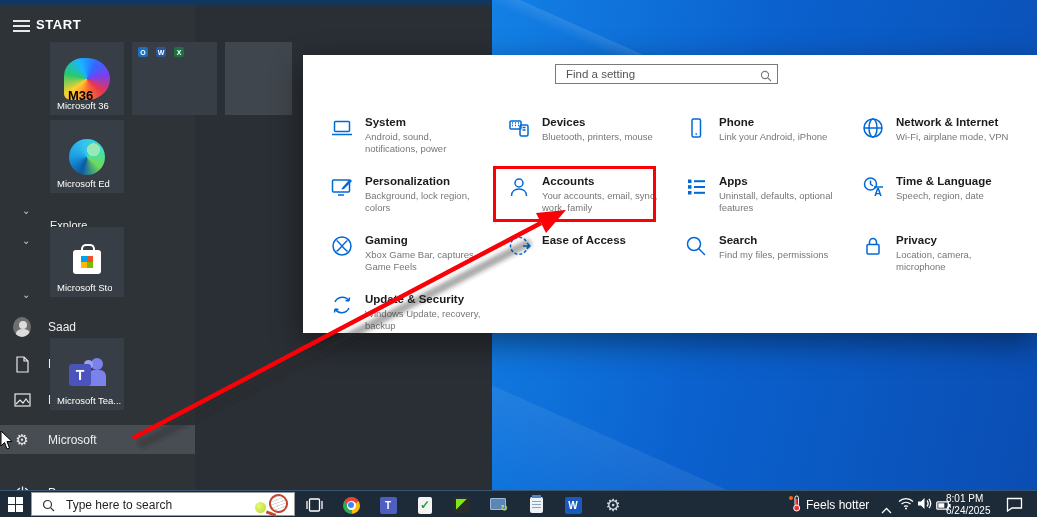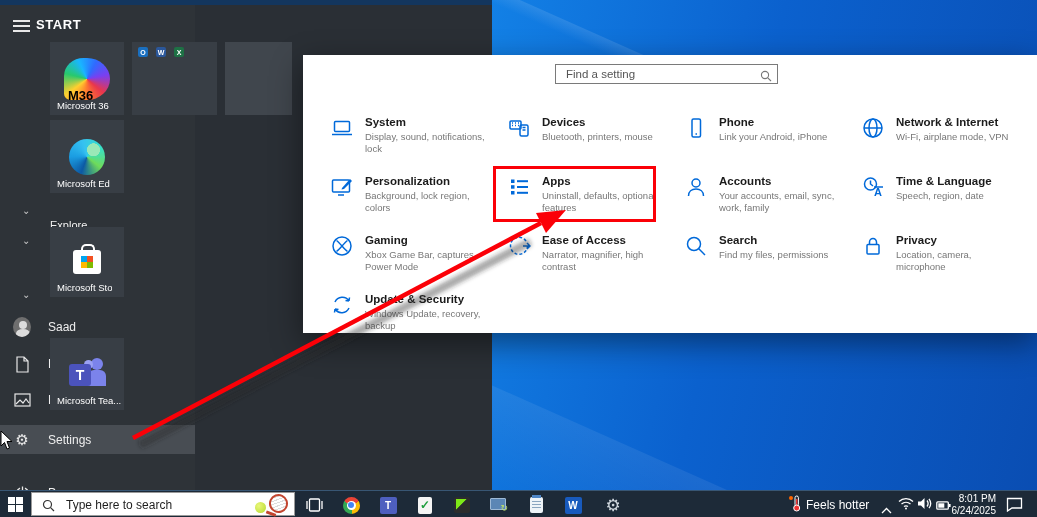--- a/index.html
+++ b/index.html
@@ -102,21 +102,21 @@
   .rdicon{width:18px;height:15px;position:relative;}
   .rdicon .mon{position:absolute;left:0;top:0;width:14px;height:10px;background:#5b86b5;border:1px solid #9db9d6;border-radius:1px;}
   .rdicon .arr{position:absolute;right:0;bottom:0;color:#bfe06a;font-size:9px;line-height:9px;}
   .notepadicon{width:13px;height:16px;background:#eef3f8;border-radius:2px;position:relative;}
   .notepadicon:before{content:"";position:absolute;left:2px;top:-2px;right:2px;height:3px;background:#4f86c6;}
   .notepadicon:after{content:"";position:absolute;left:2px;top:4px;width:9px;height:8px;
     background:repeating-linear-gradient(to bottom,#8aa5c0 0 1px,transparent 1px 3px);}
   .gearglyph{color:#cfd6dd;font-size:17px;line-height:17px;}
   .trayicon{position:absolute;top:5px;cursor:pointer;}
   .weathertxt{position:absolute;left:806px;top:7px;font-size:12px;color:#fff;cursor:pointer;}
-  .clock{position:absolute;left:946px;top:2px;width:50px;text-align:right;font-size:10px;line-height:11.5px;color:#fff;cursor:pointer;}
+  .clock{position:absolute;left:946px;top:2px;width:50px;text-align:left;font-size:10px;line-height:11.5px;color:#fff;cursor:pointer;}
   .tbsvg{stroke:#fff;fill:none;stroke-width:1.3;}
 </style>
 </head>
 <body>
 
 <div id="screen">
 
   <div class="desktop">
     <div class="beam beam1"></div>
     <div class="beam beam2"></div>
@@ -152,21 +152,21 @@
       <span class="nicon">
         <svg width="17" height="14" viewBox="0 0 17 14">
             <rect x="1" y="1" width="15" height="12" stroke="#e8e8e8" fill="none" stroke-width="1.2"></rect>
             <path d="M2 11 l4-4 3 3 3-4 3 4" stroke="#e8e8e8" fill="none" stroke-width="1.2"></path>
           </svg>
       </span>
       <span>Pictures</span>
     </div>
     <div class="sm-item sel" style="top:420px;height:29px;">
       <span class="nicon" style="color:#e8e8e8;font-size:15px;">⚙</span>
-      <span>Settings</span>
+      <span>Microsoft</span>
     </div>
     <div class="sm-item" style="top:474px;">
       <span class="nicon">
         <svg width="15" height="15" viewBox="0 0 15 15">
             <path d="M5 2.2 A6 6 0 1 0 10 2.2" stroke="#e8e8e8" fill="none" stroke-width="1.3"></path>
             <line x1="7.5" y1="0.5" x2="7.5" y2="6" stroke="#e8e8e8" stroke-width="1.3"></line>
           </svg>
       </span>
       <span>Power</span>
     </div>
@@ -228,21 +228,21 @@
 
       <div class="cat">
         <span class="cicon">
           <svg width="24" height="24" viewBox="0 0 24 24">
               <rect x="4.5" y="5.5" width="15" height="10" rx="1"></rect>
               <line x1="2" y1="18.5" x2="22" y2="18.5"></line>
             </svg>
         </span>
         <span class="ctxt">
             <span class="cname">System</span>
-        <span class="cdesc">Display, sound, notifications, lock</span>
+        <span class="cdesc">Android, sound, notifications, power</span>
           </span>
       </div>
 
       <div class="cat">
         <span class="cicon">
           <svg width="24" height="24" viewBox="0 0 24 24">
               <rect x="3" y="5" width="11" height="8" rx="1"></rect>
               <path d="M5 7h1M8 7h1M11 7h1M5 9.5h1M8 9.5h1M11 9.5h1"></path>
               <rect x="13" y="9" width="8" height="11" rx="1.5"></rect>
               <path d="M15.5 11.5h3M15.5 14h3"></path>
@@ -285,20 +285,33 @@
         <span class="cicon">
           <svg width="24" height="24" viewBox="0 0 24 24">
               <rect x="2.5" y="5" width="17" height="12" rx="1"></rect>
               <line x1="8" y1="20" x2="14" y2="20"></line>
               <path d="M12 13 L20 4 L22 6 L14 14 L11.5 14.5 Z" fill="#0069d9" stroke="none"></path>
             </svg>
         </span>
         <span class="ctxt">
             <span class="cname">Personalization</span>
         <span class="cdesc">Background, lock region, colors</span>
+          </span>
+      </div>
+
+      <div class="cat">
+        <span class="cicon">
+          <svg width="24" height="24" viewBox="0 0 24 24">
+              <circle cx="12" cy="8" r="4"></circle>
+              <path d="M4.5 21 c0-4.5 3.2-7 7.5-7 s7.5 2.5 7.5 7"></path>
+            </svg>
+        </span>
+        <span class="ctxt">
+            <span class="cname">Accounts</span>
+        <span class="cdesc">Your accounts, email, sync, work, family</span>
           </span>
       </div>
 
       <div class="cat">
         <span class="cicon">
           <svg width="24" height="24" viewBox="0 0 24 24">
               <rect x="4" y="4.5" width="3.5" height="3.5" fill="#0069d9" stroke="none"></rect>
               <rect x="4" y="10.2" width="3.5" height="3.5" fill="#0069d9" stroke="none"></rect>
               <rect x="4" y="16" width="3.5" height="3.5" fill="#0069d9" stroke="none"></rect>
               <line x1="10" y1="6.2" x2="21" y2="6.2" stroke-width="2"></line>
@@ -308,33 +321,20 @@
         </span>
         <span class="ctxt">
             <span class="cname">Apps</span>
         <span class="cdesc">Uninstall, defaults, optional features</span>
           </span>
       </div>
 
       <div class="cat">
         <span class="cicon">
           <svg width="24" height="24" viewBox="0 0 24 24">
-              <circle cx="12" cy="8" r="4"></circle>
-              <path d="M4.5 21 c0-4.5 3.2-7 7.5-7 s7.5 2.5 7.5 7"></path>
-            </svg>
-        </span>
-        <span class="ctxt">
-            <span class="cname">Accounts</span>
-        <span class="cdesc">Your accounts, email, sync, work, family</span>
-          </span>
-      </div>
-
-      <div class="cat">
-        <span class="cicon">
-          <svg width="24" height="24" viewBox="0 0 24 24">
               <circle cx="9.5" cy="9" r="6"></circle>
               <path d="M9.5 5.5 V9 l2.5 2"></path>
               <text x="13" y="21" font-size="11" fill="#0069d9" stroke="none" font-weight="bold">A</text>
               <path d="M13 12 h9"></path>
             </svg>
         </span>
         <span class="ctxt">
             <span class="cname">Time &amp; Language</span>
         <span class="cdesc">Speech, region, date</span>
           </span>
@@ -342,34 +342,33 @@
 
       <div class="cat">
         <span class="cicon">
           <svg width="24" height="24" viewBox="0 0 24 24">
               <circle cx="12" cy="12" r="9"></circle>
               <path d="M6.5 6.5 C10 9 14 15 17.5 17.5 M17.5 6.5 C14 9 10 15 6.5 17.5"></path>
             </svg>
         </span>
         <span class="ctxt">
             <span class="cname">Gaming</span>
-        <span class="cdesc">Xbox Game Bar, captures, Power Mode</span>
+        <span class="cdesc">Xbox Game Bar, captures, Game Feels</span>
           </span>
       </div>
 
       <div class="cat">
         <span class="cicon">
           <svg width="24" height="24" viewBox="0 0 24 24">
               <path d="M19 7 A8.5 8.5 0 1 0 20.5 12" stroke-dasharray="3 2"></path>
               <path d="M16 12 h7 M20 9 l3 3 -3 3"></path>
             </svg>
         </span>
         <span class="ctxt">
             <span class="cname">Ease of Access</span>
-        <span class="cdesc">Narrator, magnifier, high contrast</span>
           </span>
       </div>
 
       <div class="cat">
         <span class="cicon">
           <svg width="24" height="24" viewBox="0 0 24 24">
               <circle cx="10" cy="10" r="6.5"></circle>
               <line x1="14.8" y1="14.8" x2="21" y2="21"></line>
             </svg>
         </span>

